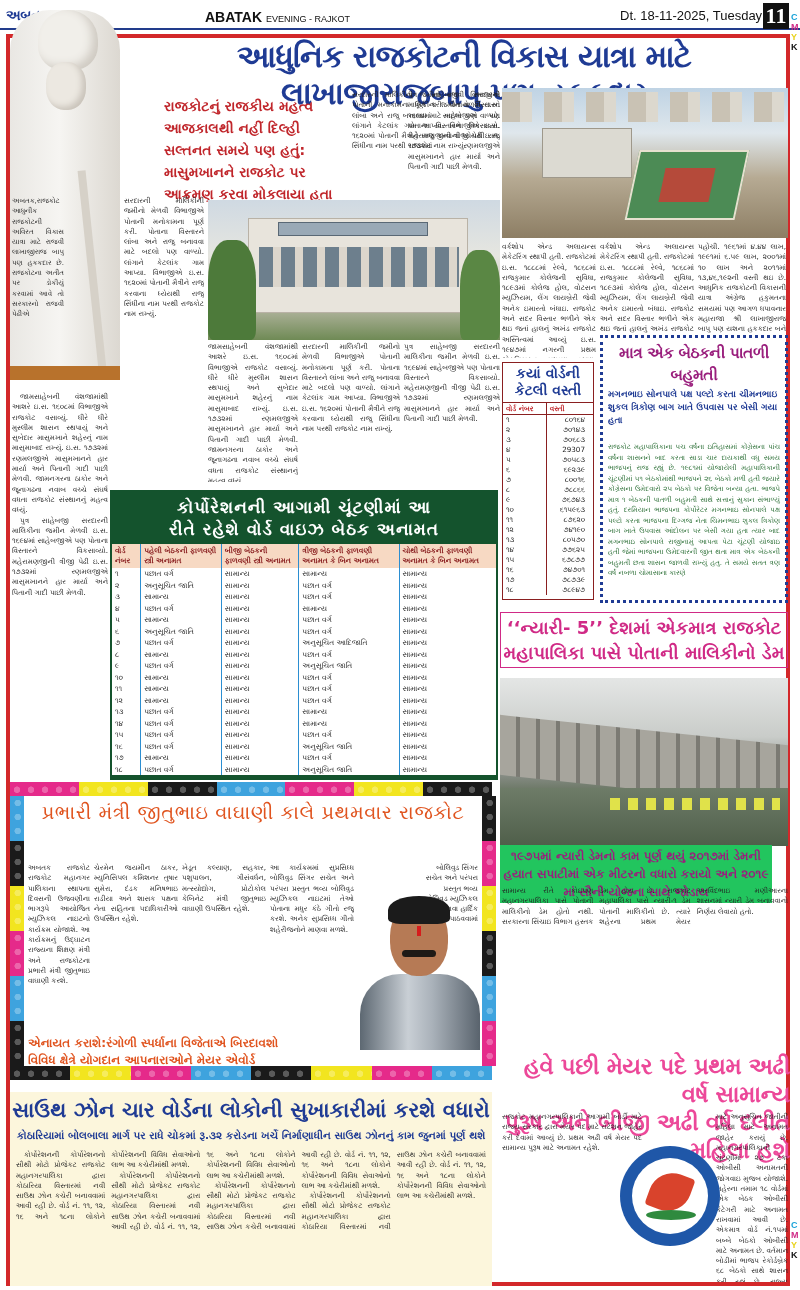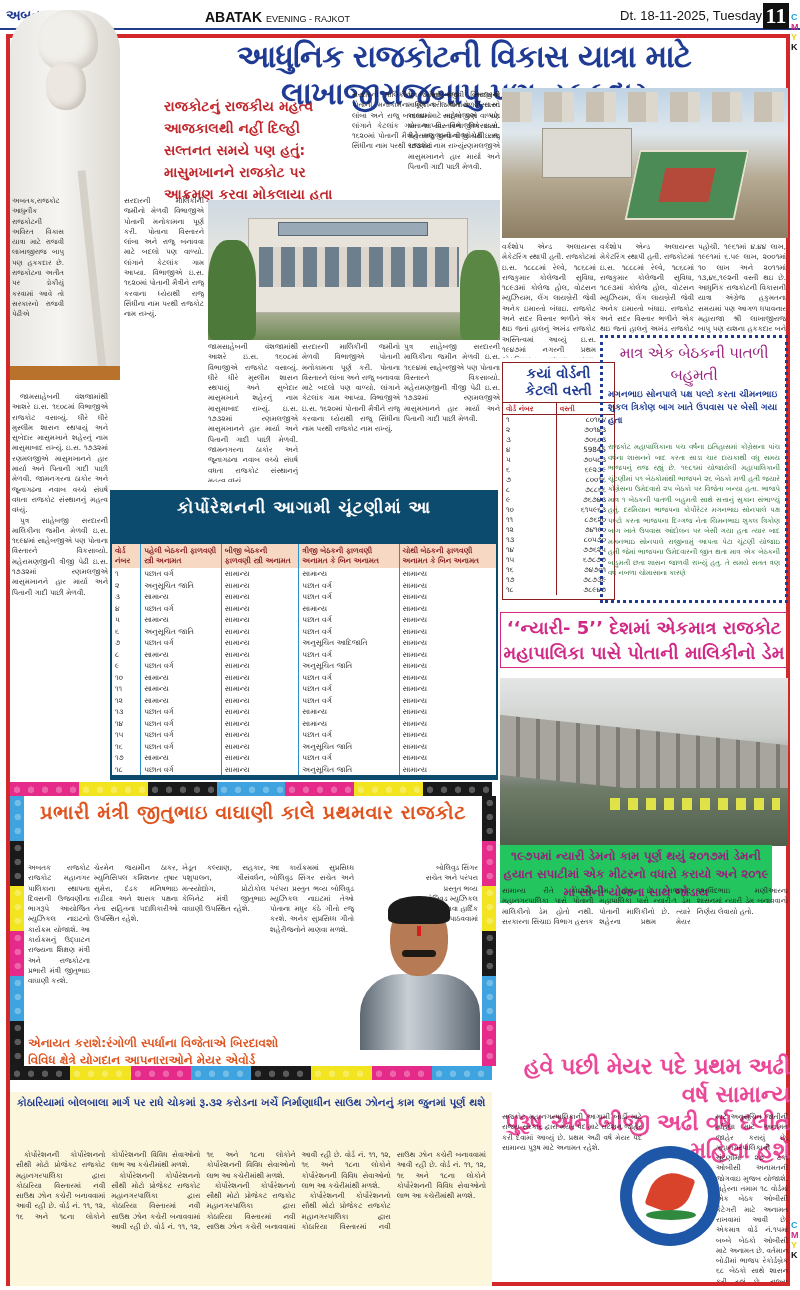--- a/index.html
+++ b/index.html
@@ -49,50 +49,50 @@
   .photo.stadium .field { position: absolute; left: 130px; top: 62px; width: 110px; height: 70px; background: #4c8b55; transform: skew(-12deg); border: 2px solid #e6e0cf; }
   .photo.stadium .court { position: absolute; left: 160px; top: 80px; width: 50px; height: 34px; background: #b54a3a; transform: skew(-12deg); }
   .photo.stadium .roof { position: absolute; left: 40px; top: 40px; width: 90px; height: 50px; background: #dcdad2; border: 1px solid #9e988b; }
 
   .photo.dam { left: 500px; top: 678px; width: 288px; height: 168px; background: linear-gradient(180deg, #e4e6e5 0%, #c9ccc9 35%, #8f938e 55%, #5c6b54 72%, #6f7b68 100%); }
   .photo.dam .wall { position: absolute; left: 0; top: 52px; width: 288px; height: 60px; background: repeating-linear-gradient(90deg, #a7a59d 0 16px, #7b7a73 16px 20px); transform: skewY(6deg); }
   .photo.dam .water { position: absolute; left: 0; top: 110px; width: 288px; height: 58px; background: linear-gradient(180deg, #6e7c68, #4f5f4a); }
   .photo.dam .gates { position: absolute; left: 110px; top: 120px; width: 170px; height: 12px; background: repeating-linear-gradient(90deg, #e0e24a 0 10px, transparent 10px 18px); }
 
   
-  .pop-box { position: absolute; left: 502px; top: 362px; width: 113px; height: 238px; border: 1.5px solid #8a1f20; background: #fff; }
+  .pop-box { position: absolute; left: 502px; top: 362px; width: 92px; height: 238px; border: 1.5px solid #8a1f20; background: #fff; }
   .pop-box .title { text-align: center; font-size: 14px; font-weight: bold; color: #1f3b94; line-height: 17px; padding-top: 2px; }
   .pop-box table { width: 100%; border-collapse: collapse; font-size: 7.2px; margin-top: 3px; }
   .pop-box th { color: #c0262b; font-weight: bold; text-align: left; padding: 1px 3px; border-bottom: 1px solid #8a1f20; border-top: 1px solid #8a1f20; }
   .pop-box td { padding: 0 3px; line-height: 10px; }
   .pop-box td:first-child, .pop-box th:first-child { border-right: 1px solid #8a1f20; }
   .pop-box td:last-child { text-align: right; padding-right: 8px; }
 
   
   .bjp-box { position: absolute; left: 600px; top: 335px; width: 188px; height: 268px; border: 3px dotted #1f3b94; padding: 4px 5px; }
-  .bjp-box .h1 { font-size: 15.5px; font-weight: normal; color: #9a1f7d; line-height: 22px; text-align: center; letter-spacing: -0.5px; }
+  .bjp-box .h1 { font-size: 15.5px; font-weight: bold; color: #9a1f7d; line-height: 22px; text-align: center; letter-spacing: -0.5px; }
   .bjp-box .h2 { font-size: 9px; font-weight: bold; color: #1f3b94; line-height: 13px; margin-top: 2px; }
   .bjp-box .body { font-size: 7px; line-height: 10.5px; color: #246a2f; margin-top: 15px; text-align: justify; }
 
   
-  .ward { position: absolute; left: 110px; top: 490px; width: 388px; height: 290px; background: #0c4a6e; }
+  .ward { position: absolute; left: 110px; top: 490px; width: 388px; height: 290px; background: #14532d; }
   .ward .title { color: #fff; font-size: 17px; font-weight: bold; line-height: 22px; text-align: center; padding-top: 6px; letter-spacing: 1px; }
   .ward table { position: absolute; left: 2px; top: 54px; width: 384px; border-collapse: collapse; background: #fff; font-size: 7.4px; }
   .ward th { background: #f7d9c3; color: #8a1f20; font-weight: bold; text-align: left; padding: 2px 3px; line-height: 10px; border-right: 1px solid #2b8ed1; vertical-align: top; }
   .ward td { padding: 0 3px; line-height: 11.5px; border-right: 1px solid #2b8ed1; color: #222; }
   .ward th:last-child, .ward td:last-child { border-right: none; }
 
   
   .lego { position: absolute; height: 14px; display: flex; }
   .lego span { flex: 1; height: 100%; background-image: radial-gradient(circle at 50% 55%, rgba(255,255,255,0.28) 0 3px, transparent 3.5px); background-size: 14px 14px; }
   .lego-v { position: absolute; width: 14px; display: flex; flex-direction: column; }
   .lego-v span { flex: 1; width: 100%; background-image: radial-gradient(circle at 55% 50%, rgba(255,255,255,0.28) 0 3px, transparent 3.5px); background-size: 14px 14px; }
 
   .jitu-box { position: absolute; left: 24px; top: 797px; width: 458px; height: 255px; background: #fff; }
-  .jitu-box .h { text-align: center; font-size: 19.5px; font-weight: bold; color: #e0541f; line-height: 32px; letter-spacing: 0.5px; }
+  .jitu-box .h { text-align: center; font-size: 19.5px; font-weight: normal; color: #e0541f; line-height: 32px; letter-spacing: 0.5px; }
   .jitu-box .sub { position: absolute; left: 4px; top: 238px; width: 300px; font-size: 12px; font-weight: bold; color: #e0541f; line-height: 17px; }
   .portrait { position: absolute; left: 356px; top: 890px; width: 126px; height: 160px; overflow: hidden; }
   .portrait .suit { position: absolute; left: 4px; top: 84px; width: 120px; height: 90px; background: linear-gradient(90deg, #5d6872, #c9cfd5 40%, #aab2ba 60%, #59636d); border-radius: 40px 40px 0 0; }
   .portrait .head { position: absolute; left: 34px; top: 12px; width: 58px; height: 74px; background: #b67a55; border-radius: 46%; }
   .portrait .hair { position: absolute; left: 32px; top: 6px; width: 62px; height: 28px; background: #1b1b1b; border-radius: 50% 50% 20% 20%; }
   .portrait .tilak { position: absolute; left: 61px; top: 36px; width: 4px; height: 10px; background: #d61c1c; }
   .portrait .stache { position: absolute; left: 46px; top: 60px; width: 34px; height: 7px; background: #1f1a16; border-radius: 4px; }
 
   .south-band { position: absolute; left: 10px; top: 1092px; width: 482px; height: 194px; background: #fcf6dc; }
   .south-band .h { text-align: center; font-size: 21px; font-weight: bold; color: #1f3b94; line-height: 30px; padding-top: 3px; }
@@ -198,21 +198,21 @@
         <tr>
           <td>૨</td>
           <td>૭૦૧૪૩</td>
         </tr>
         <tr>
           <td>૩</td>
           <td>૭૦૬૮૩</td>
         </tr>
         <tr>
           <td>૪</td>
-          <td>59845</td>
+          <td>29307</td>
         </tr>
         <tr>
           <td>૫</td>
           <td>૭૦૫૮૩</td>
         </tr>
         <tr>
           <td>૬</td>
           <td>૬૯૨૩૯</td>
         </tr>
         <tr>
@@ -269,20 +269,21 @@
 
 <div class="bjp-box">
   <div class="h1">માત્ર એક બેઠકની પાતળી બહુમતી</div>
   <div class="h2">મગનભાઇ સોનપાલે પક્ષ પલ્ટો કરતા ચીમનભાઇ શુકલ ત્રિકોણ બાગ ખાતે ઉપવાસ પર બેસી ગયા હતા</div>
   <div class="body">રાજકોટ મહાપાલિકાના પચ વર્ષના ઇતિહાસમાં કોંગ્રેસના પાંચ વર્ષના શાસનને બાદ કરતા સાડા ચાર દાયકાથી વધુ સમય ભાજપનું રાજ રહ્યું છે. ૧૯૮૧માં યોજાયેલી મહાપાલિકાની ચૂંટણીમાં ૫૧ બેઠકોમાંથી ભાજપને ૨૬ બેઠકો મળી હતી જયારે કોંગ્રેસના ઉમેદવારો ૨૫ બેઠકો પર વિજેતા બન્યા હતા. ભાજપે માત્ર ૧ બેઠકની પાતળી બહુમતી સાથે સત્તાનું સુકાન સંભાળ્યું હતું. દરમિયાન ભાજપના કોર્પોરેટર મગનભાઇ સોનપાલે પક્ષ પલ્ટો કરતા ભાજપના દિગ્ગજ નેતા ચિમનભાઇ શુકલ ત્રિકોણ બાગ ખાતે ઉપવાસ આંદોલન પર બેસી ગયા હતા ત્યાર બાદ મગનભાઇ સોનપાલે રાજીનામું આપતા પેટા ચૂંટણી યોજાઇ હતી જેમાં ભાજપના ઉમેદવારની જીત થતા માત્ર એક બેઠકની બહુમતી છતા શાસન જાળવી રાખ્યું હતુ. તે સમયે સતત ત્રણ વર્ષ નબળા ચોમાસાના કારણે</div>
 </div>
 
 <div class="ward">
   <div class="title">
       <div>કોર્પોરેશનની આગામી ચૂંટણીમાં આ</div>
+      <div>રીતે રહેશે વોર્ડ વાઇઝ બેઠક અનામત</div>
     </div>
   <table>
     <thead>
         <tr id="ward-head">
           <th>વોર્ડ નંબર</th>
           <th>પહેલી બેઠકની ફાળવણી સ્ત્રી અનામત</th>
           <th>બીજી બેઠકની ફાળવણી સ્ત્રી અનામત</th>
           <th>ત્રીજી બેઠકની ફાળવણી અનામત કે બિન અનામત</th>
           <th>ચોથી બેઠકની ફાળવણી અનામત કે બિન અનામત</th>
         </tr>
@@ -478,20 +479,21 @@
 </div>
 <div class="portrait">
   <div class="suit"></div>
   <div class="head"></div>
   <div class="hair"></div>
   <div class="tilak"></div>
   <div class="stache"></div>
 </div>
 
 <div class="south-band">
+  <div class="h">સાઉથ ઝોન ચાર વોર્ડના લોકોની સુખાકારીમાં કરશે વધારો</div>
   <div class="sub">કોઠારિયામાં બોલબાલા માર્ગ પર રાધે ચોકમાં રૂ.૩૨ કરોડના ખર્ચે નિર્માણાધીન સાઉથ ઝોનનું કામ જુનમાં પૂર્ણ થશે</div>
   <div class="col-text" style="left:6px; top:58px; width:470px; height:130px; column-count:5; column-gap:6px;">
       <p>કોર્પોરેશનની કોર્પોરેશનનો સૌથી મોટો પ્રોજેકટ રાજકોટ મહાનગરપાલિકા દ્વારા કોઠારિયા વિસ્તારમાં નવી સાઉથ ઝોન કચેરી બનાવવામાં આવી રહી છે. વોર્ડ નં. ૧૧, ૧૨, ૧૬ અને ૧૮ના લોકોને કોર્પોરેશનની વિવિધ સેવાઓનો લાભ આ કચેરીમાંથી મળશે.</p>
       <p>કોર્પોરેશનની કોર્પોરેશનનો સૌથી મોટો પ્રોજેકટ રાજકોટ મહાનગરપાલિકા દ્વારા કોઠારિયા વિસ્તારમાં નવી સાઉથ ઝોન કચેરી બનાવવામાં આવી રહી છે. વોર્ડ નં. ૧૧, ૧૨, ૧૬ અને ૧૮ના લોકોને કોર્પોરેશનની વિવિધ સેવાઓનો લાભ આ કચેરીમાંથી મળશે.</p>
       <p>કોર્પોરેશનની કોર્પોરેશનનો સૌથી મોટો પ્રોજેકટ રાજકોટ મહાનગરપાલિકા દ્વારા કોઠારિયા વિસ્તારમાં નવી સાઉથ ઝોન કચેરી બનાવવામાં આવી રહી છે. વોર્ડ નં. ૧૧, ૧૨, ૧૬ અને ૧૮ના લોકોને કોર્પોરેશનની વિવિધ સેવાઓનો લાભ આ કચેરીમાંથી મળશે.</p>
       <p>કોર્પોરેશનની કોર્પોરેશનનો સૌથી મોટો પ્રોજેકટ રાજકોટ મહાનગરપાલિકા દ્વારા કોઠારિયા વિસ્તારમાં નવી સાઉથ ઝોન કચેરી બનાવવામાં આવી રહી છે. વોર્ડ નં. ૧૧, ૧૨, ૧૬ અને ૧૮ના લોકોને કોર્પોરેશનની વિવિધ સેવાઓનો લાભ આ કચેરીમાંથી મળશે.</p>
     </div>
 </div>
 
 <div class="mayor-head">

